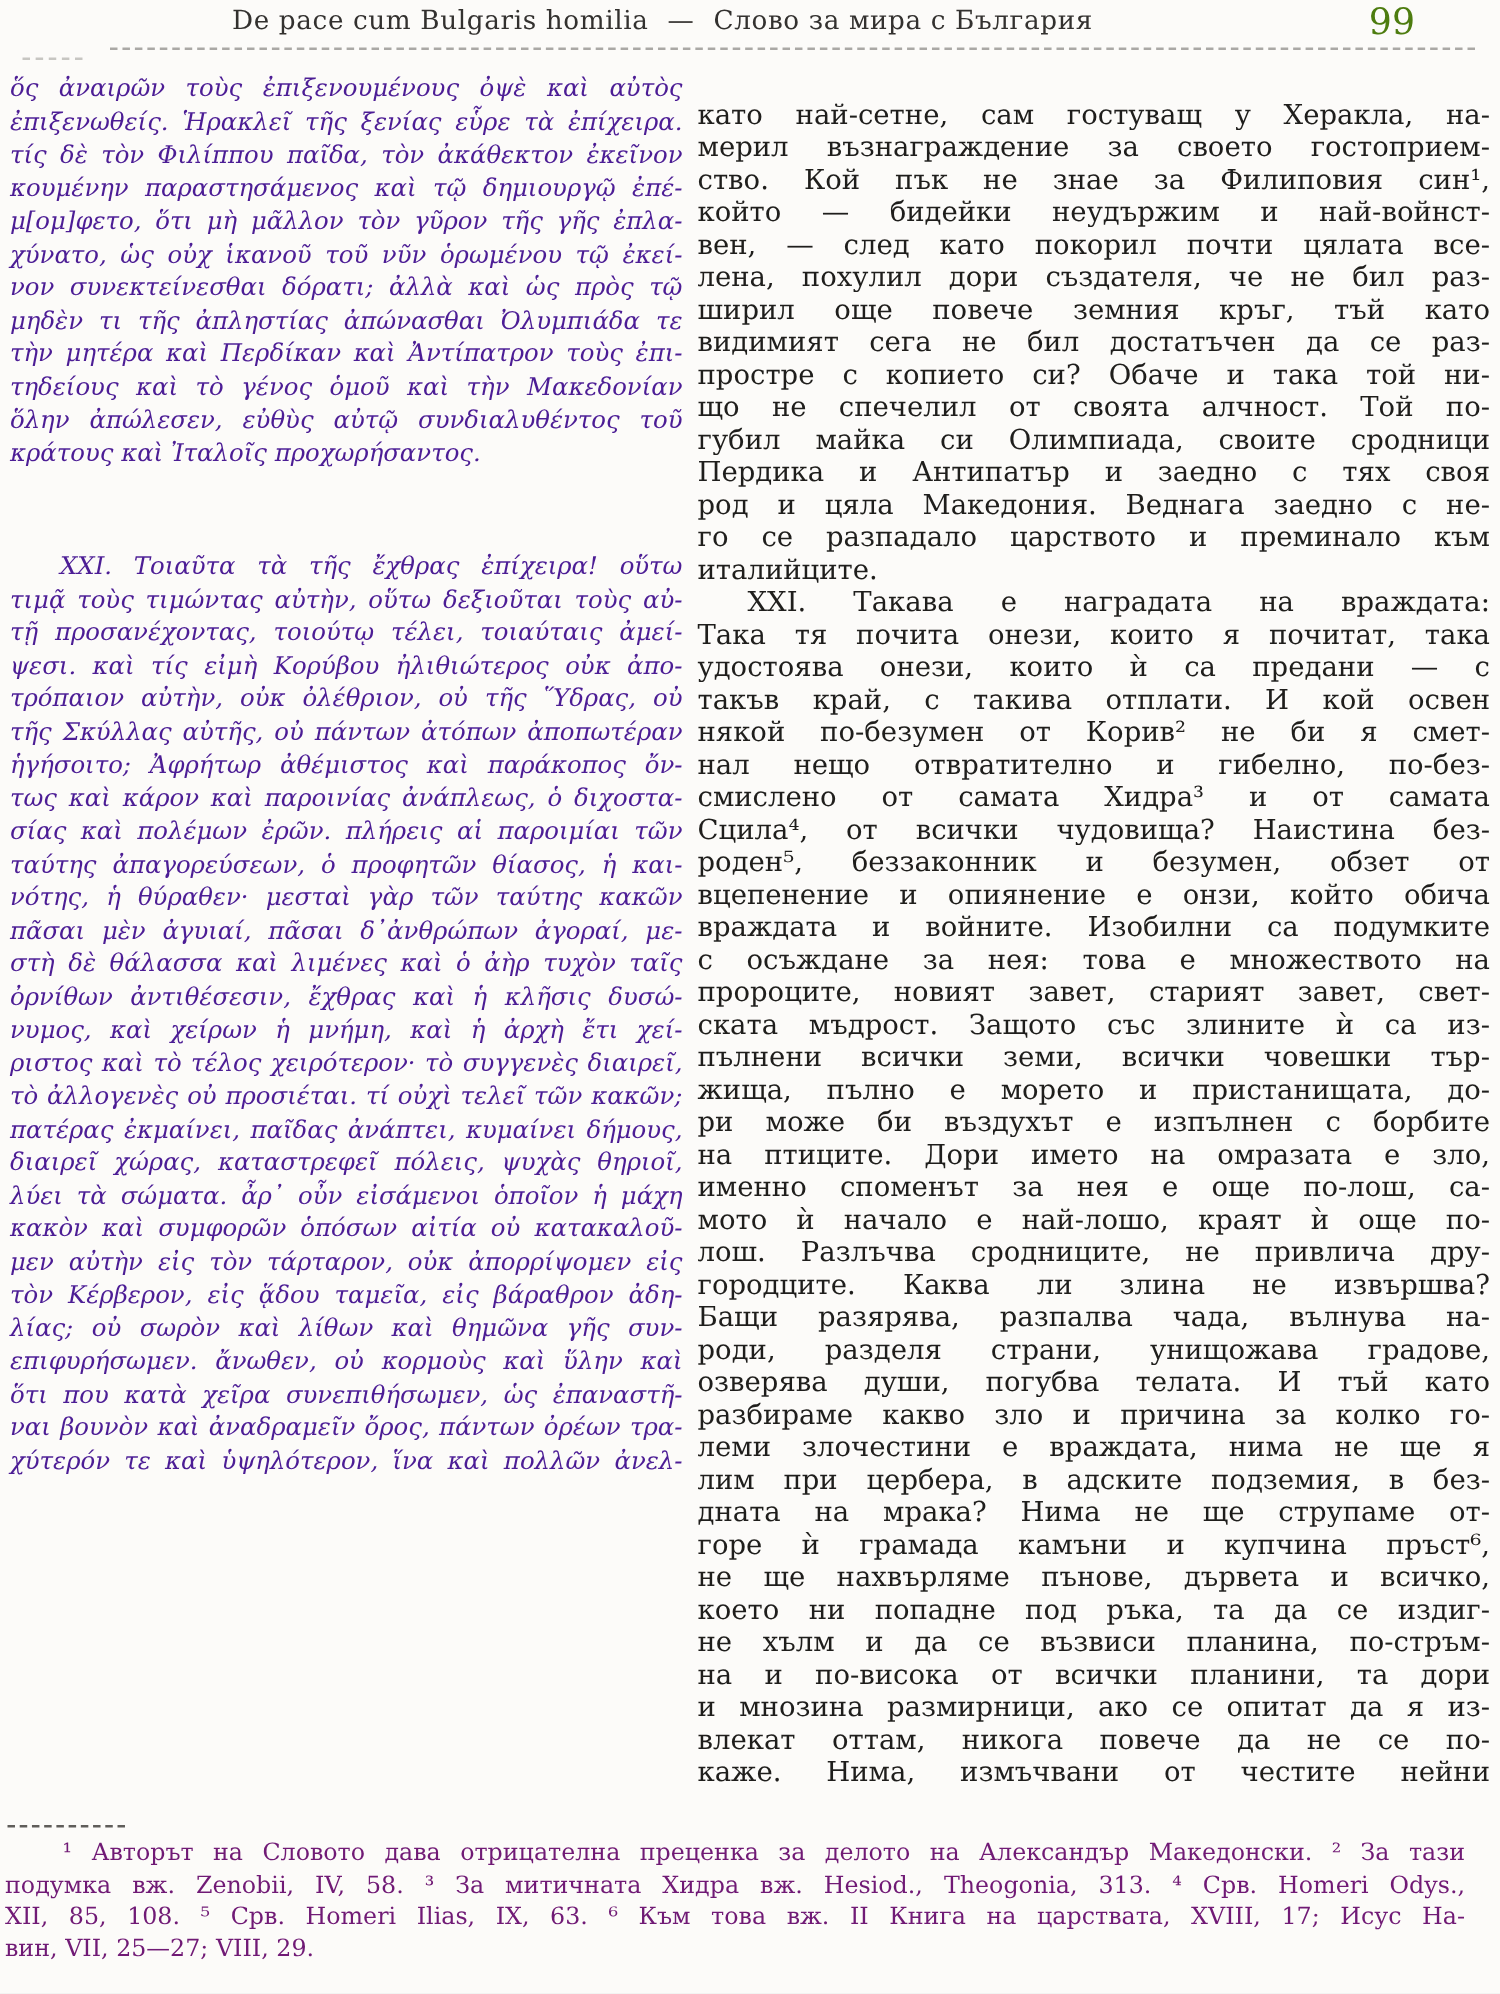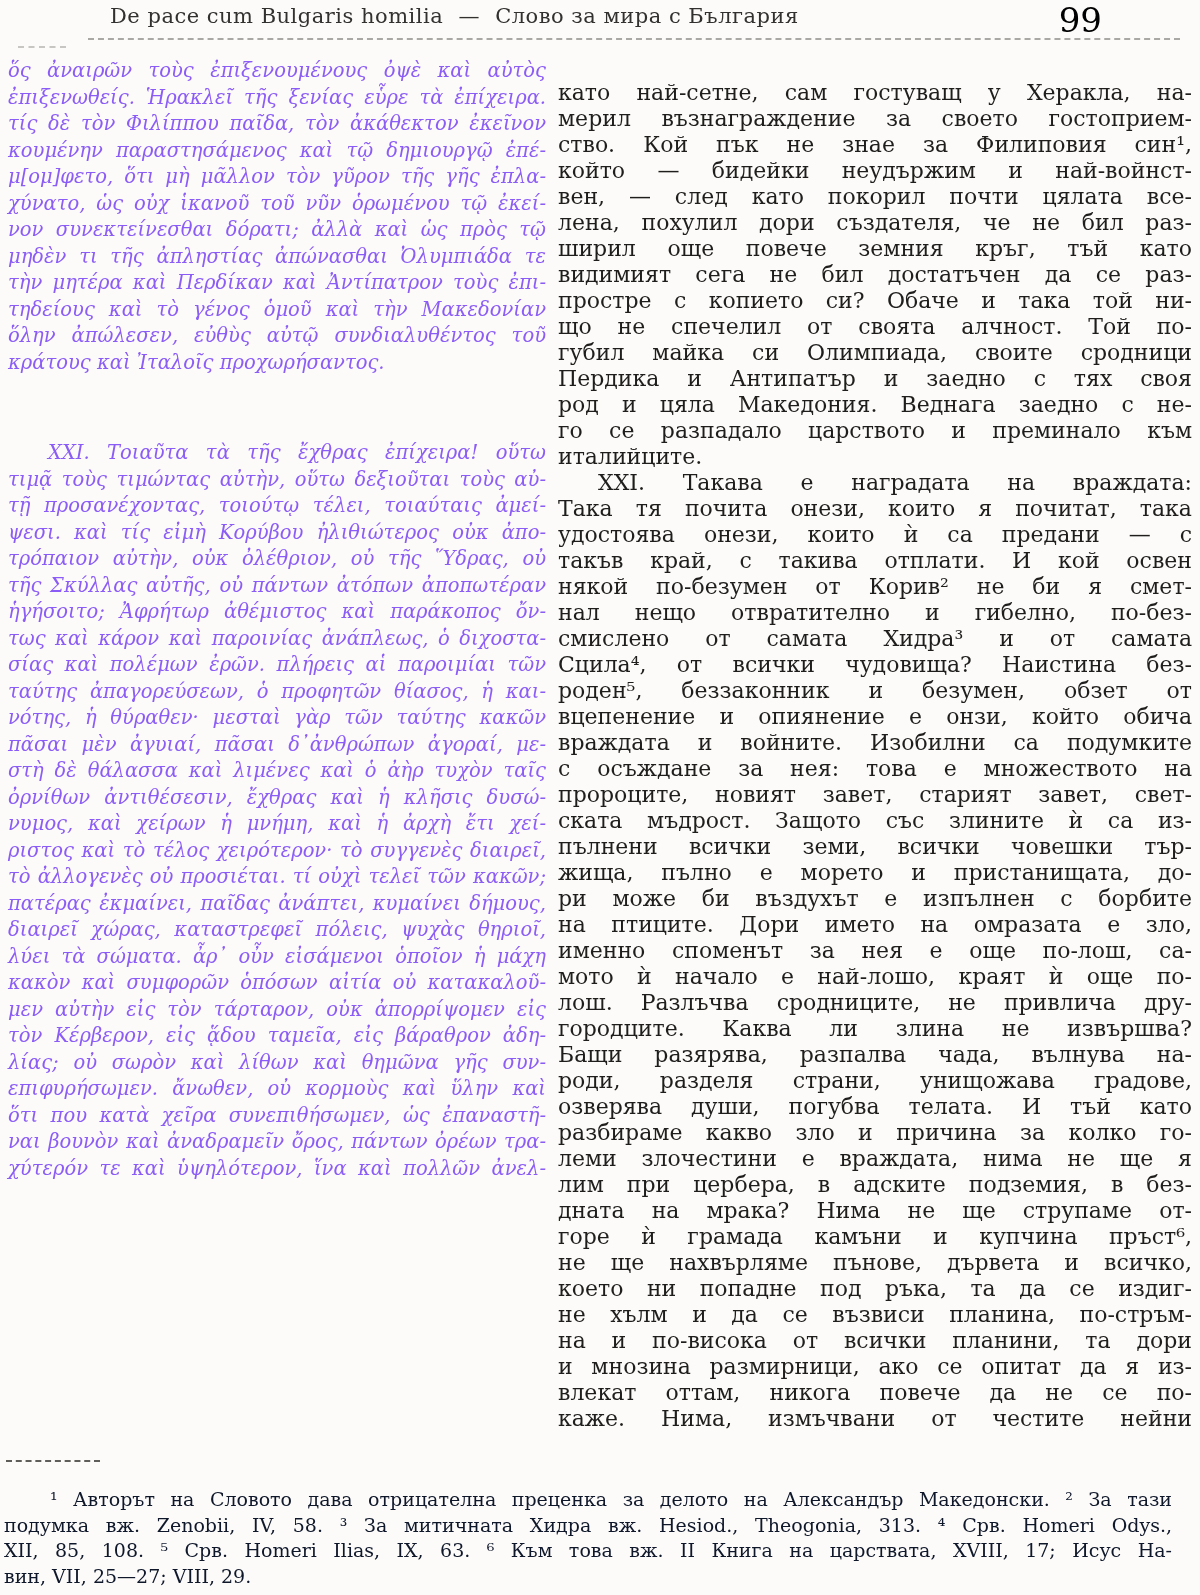--- a/index.html
+++ b/index.html
@@ -22,32 +22,33 @@
     position: absolute;
     top: 4px;
     left: 0;
     width: 100%;
     height: 34px;
   }
   .header-title {
     position: absolute;
     left: 110px;
     width: 840px;
+    text-align: center;
     font-size: 21px;
     letter-spacing: 0.5px;
     color: #33312f;
     white-space: nowrap;
   }
   .header-title .sep { padding: 0 8px; }
   .page-number {
     position: absolute;
     top: -4px;
-    right: 98px;
-    font-size: 34px;
-    color: #000000;
+    right: 68px;
+    font-size: 29px;
+    color: #4d7c0f;
   }
   .header-rule {
     position: absolute;
     top: 38px;
     left: 88px;
     width: 1092px;
     border-top: 2px dashed #8f8d89;
     opacity: 0.75;
   }
   .header-rule-stub {
@@ -66,21 +67,21 @@
     width: 1184px;
     display: flex;
     gap: 12px;
   }
   .col { min-width: 0; }
   .col-greek {
     width: 538px;
     font-style: italic;
     font-size: 19.5px;
     line-height: 26.5px;
-    color: #8b5cf6;
+    color: #4c1d95;
   }
   .col-bulgarian {
     width: 634px;
     font-size: 22px;
     line-height: 26px;
     color: #1f1e1c;
     margin-top: 22px;
   }
   .line {
     text-align: justify;
@@ -97,22 +98,21 @@
     width: 94px;
     border-top: 2px dashed #5f5d5a;
   }
   .footnotes {
     position: absolute;
     top: 1470px;
     left: 4px;
     width: 1168px;
     font-size: 19px;
     line-height: 25.5px;
-    color: #0f172a;
-    margin-top: 17px;
+    color: #701a75;
   }
   .footnotes .line:first-child { text-indent: 46px; }
 </style>
 </head>
 <body>
 
 <div class="page">
 
   <div class="running-header">
     <div class="header-title">

